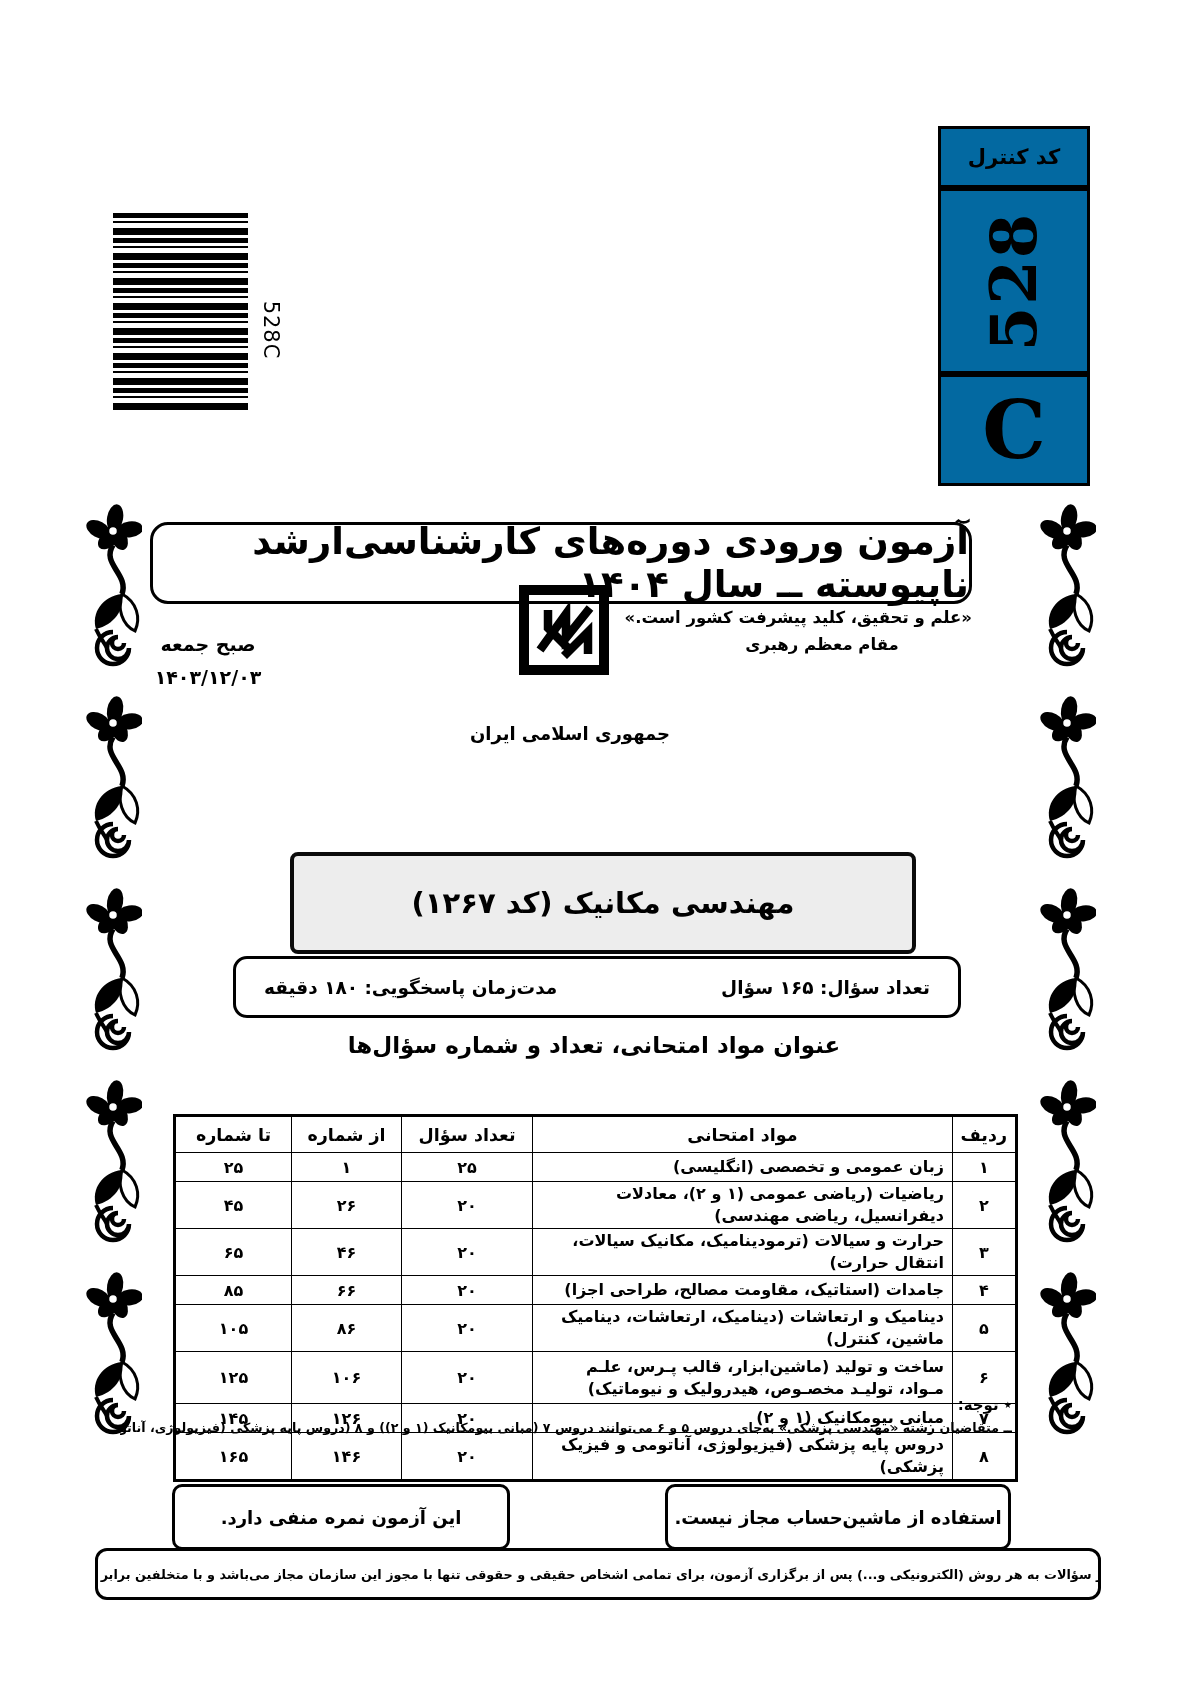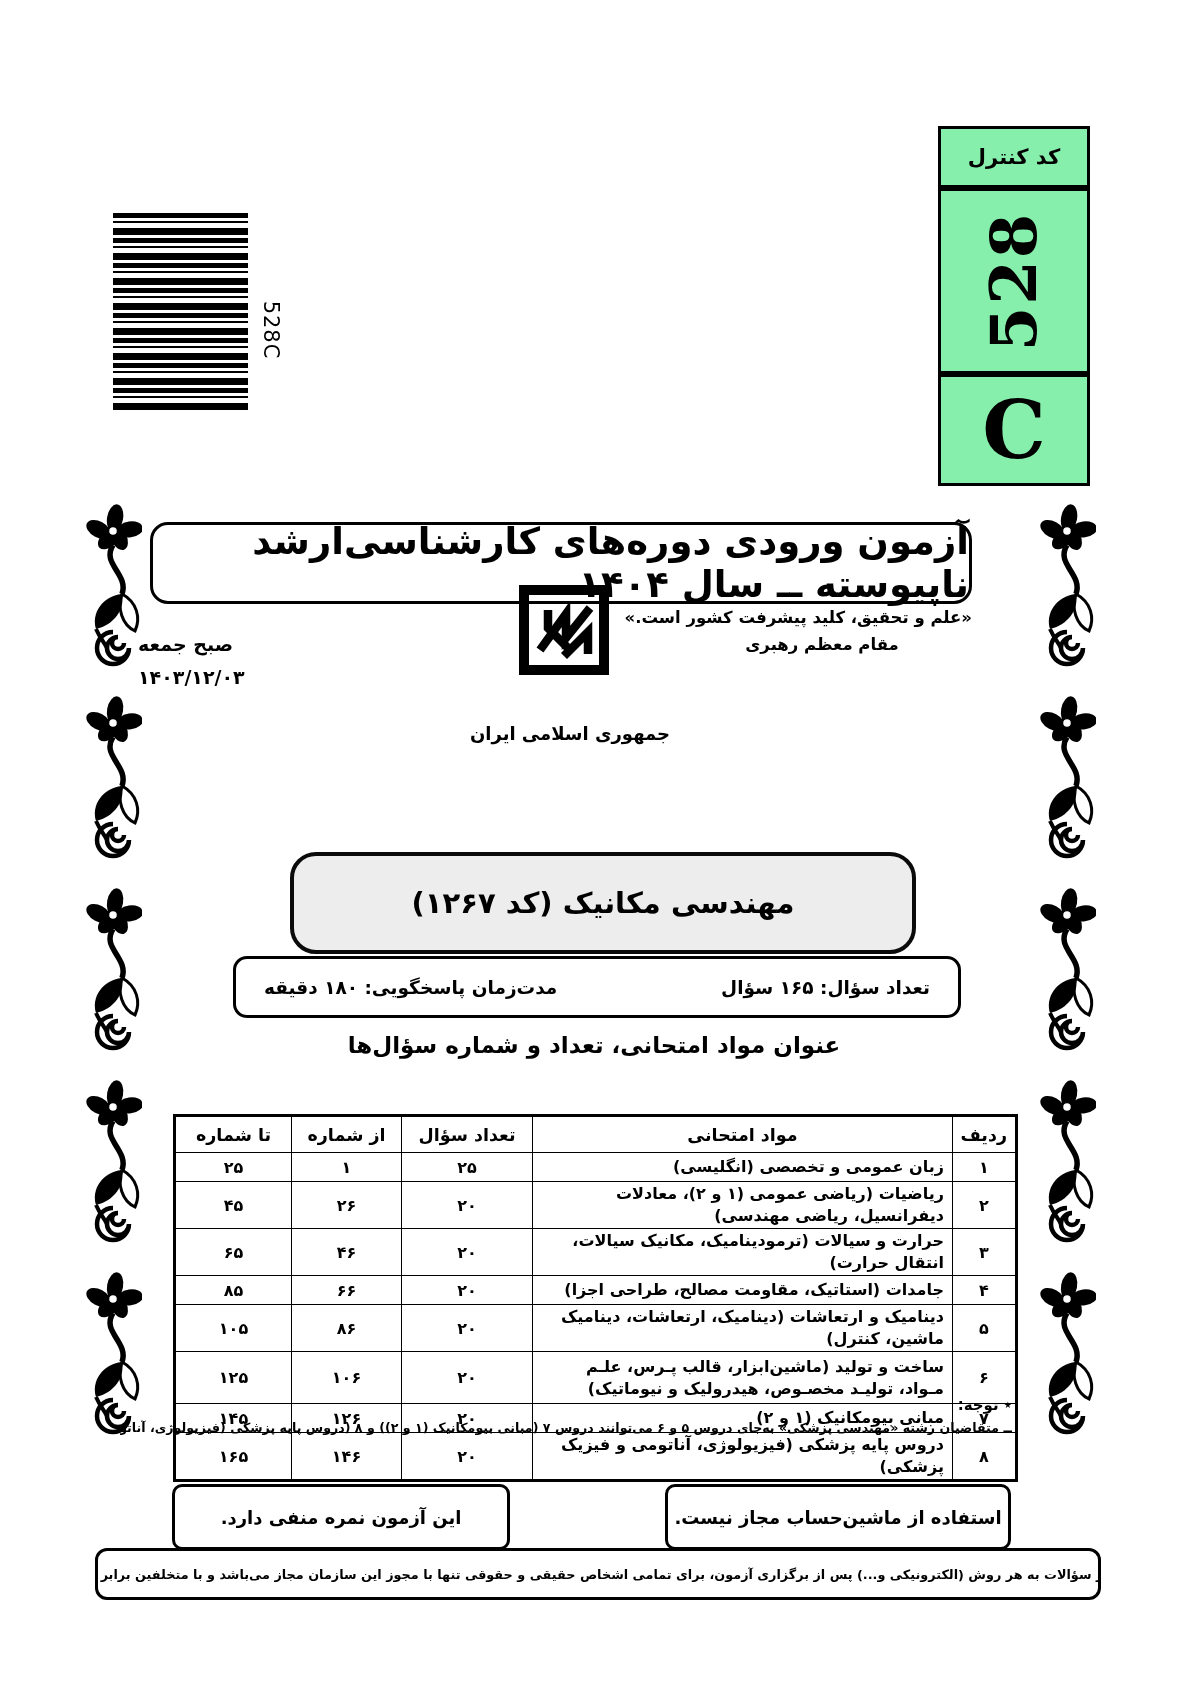--- a/index.html
+++ b/index.html
@@ -3,42 +3,42 @@
 <meta charset="utf-8">
 <style>
   html,body{margin:0;padding:0;}
   body{
     width:1191px;height:1701px;position:relative;background:#fff;color:#000;
     font-family:"DejaVu Sans", sans-serif;overflow:hidden;
   }
   .abs{position:absolute;}
   .rtl{direction:rtl;}
   
-  .cc-box{border:3px solid #000;background:#86efac;display:flex;align-items:center;justify-content:center;}
+  .cc-box{border:3px solid #000;background:#0369a1;display:flex;align-items:center;justify-content:center;}
   .cc-label{left:938px;top:126px;width:146px;height:56px;font-size:21px;font-weight:bold;}
   .cc-num{left:938px;top:188px;width:146px;height:180px;}
   .cc-num span{transform:rotate(-90deg);font-family:"DejaVu Serif", serif;font-size:64px;font-weight:bold;letter-spacing:2px;}
   .cc-series{left:938px;top:374px;width:146px;height:106px;font-family:"DejaVu Serif", serif;font-size:80px;font-weight:bold;}
   
   .barcode{left:113px;top:213px;width:135px;height:197px;
     background:repeating-linear-gradient(to bottom,#000 0 5px,#fff 5px 8px,#000 8px 10px,#fff 10px 15px,#000 15px 22px,#fff 22px 25px);}
   .barcode-label{left:236px;top:300px;width:70px;height:60px;display:flex;align-items:center;justify-content:center;}
   .barcode-label span{transform:rotate(90deg);font-size:21px;letter-spacing:1px;}
   
   .header-box{left:150px;top:522px;width:816px;height:76px;border:3.5px solid #000;border-radius:18px;
     display:flex;align-items:center;justify-content:center;}
   .header-box span{font-size:37px;font-weight:bold;}
-  .session{left:138px;top:628px;width:140px;line-height:33px;font-size:19px;font-weight:bold;text-align:left;}
+  .session{left:138px;top:628px;width:140px;line-height:33px;font-size:19px;font-weight:bold;text-align:center;}
   .quote{left:612px;top:608px;width:360px;}
   .quote-line{font-size:16.5px;font-weight:bold;text-align:right;}
   .quote-attr{font-size:16.5px;font-weight:bold;text-align:center;padding-left:60px;margin-top:8px;}
   .logo{left:518px;top:584px;width:92px;height:92px;}
   .org{left:400px;top:716px;width:340px;line-height:36px;font-size:18px;font-weight:bold;text-align:center;}
   
-  .subject-box{left:290px;top:852px;width:618px;height:94px;background:#ededed;border:4px solid #0b0b0b;border-radius:26px;
+  .subject-box{left:290px;top:852px;width:618px;height:94px;background:#ededed;border:4px solid #0b0b0b;border-radius:8px;
     display:flex;align-items:center;justify-content:center;}
   .subject-box span{font-size:29px;font-weight:bold;}
   .info-box{left:233px;top:956px;width:728px;height:62px;border:3px solid #000;border-radius:14px;
     display:flex;align-items:center;justify-content:space-between;padding:0 28px;box-sizing:border-box;}
   .info-box span{font-size:18.5px;font-weight:bold;}
   
   .tbl-title{left:173px;top:1032px;width:842px;font-size:23px;font-weight:bold;text-align:center;}
   table.mat{left:173px;top:1114px;position:absolute;border-collapse:collapse;table-layout:fixed;width:842px;
     border:3px solid #000;}
   table.mat th,table.mat td{border:1.6px solid #000;font-weight:bold;padding:1px 8px;}

